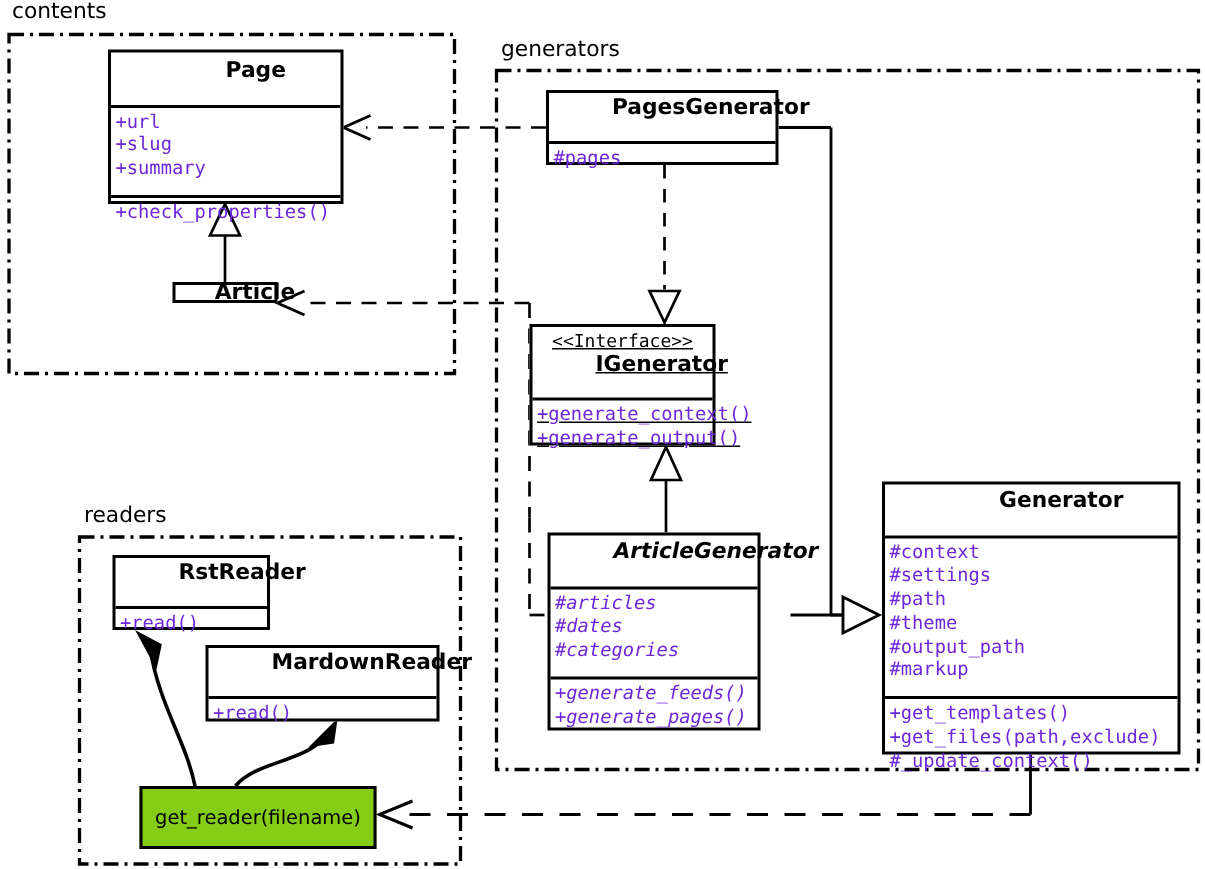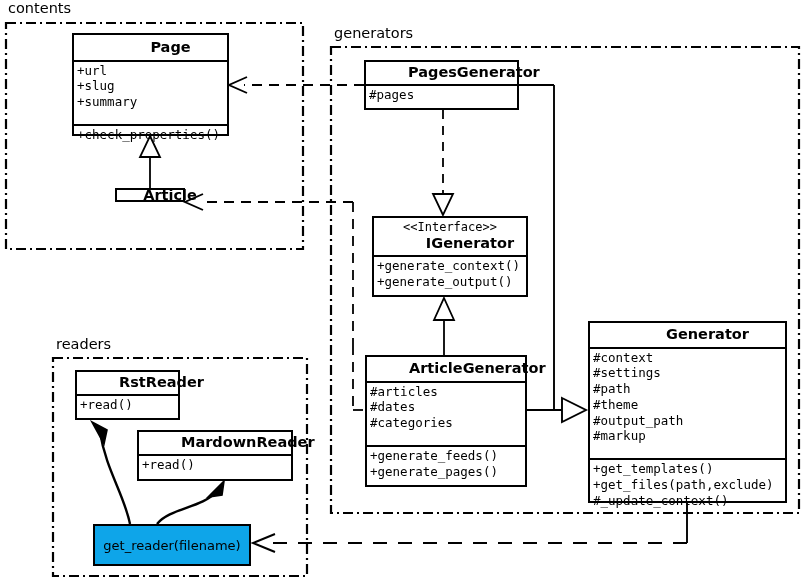--- a/index.html
+++ b/index.html
@@ -11,23 +11,23 @@
   
   .umlbox{position:absolute;border:2px solid #000;background:#fff;box-sizing:border-box;}
   .uml-title{font-family:"DejaVu Sans","Liberation Sans",sans-serif;
              font-weight:bold;font-size:14.5px;text-align:center;color:#000;
              padding:4px 2px 4px 2px;line-height:1.15;margin-left:40px;}
   .uml-stereo{font-family:"DejaVu Sans Mono","Liberation Mono",monospace;
               font-weight:normal;font-size:12px;text-align:center;color:#000;
               line-height:1.15;padding-top:3px;}
   .uml-sep{border-top:2px solid #000;}
   .uml-compartment{font-family:"DejaVu Sans Mono","Liberation Mono",monospace;
-                   font-size:12.5px;color:#000000;padding:1px 3px 14px 3px;line-height:1.26;}
+                   font-size:12.5px;color:#6d28d9;padding:1px 3px 0 3px;line-height:1.26;margin-top:10px;}
   .uml-compartment div{white-space:pre;}
-  .plainbox{position:absolute;border:2px solid #000;background:#0ea5e9;box-sizing:border-box;
+  .plainbox{position:absolute;border:2px solid #000;background:#84cc16;box-sizing:border-box;
             display:flex;align-items:center;justify-content:center;
             font-family:"DejaVu Sans","Liberation Sans",sans-serif;font-size:13px;color:#000;}
   .pkg-label{position:absolute;font-family:"DejaVu Sans","Liberation Sans",sans-serif;
              font-size:14.5px;color:#000;background:#fff;padding:0 3px;line-height:1;}
 </style>
 </head>
 <body>
 
 <div id="canvas">
 
@@ -126,30 +126,30 @@
     <div class="uml-title" style="padding:0;">Article</div>
   </div>
 
   <div class="umlbox" style="left:364px;top:60px;width:155px;height:50px;">
     <div class="uml-title" style="padding:2px 2px 3px 2px;">PagesGenerator</div>
     <div class="uml-compartment uml-sep">
       <div>#pages</div>
     </div>
   </div>
 
-  <div class="umlbox" style="left:372px;top:216px;width:156px;height:81px;">
+  <div class="umlbox" style="left:353px;top:216px;width:124px;height:81px;text-decoration:underline;">
     <div class="uml-stereo">&lt;&lt;Interface&gt;&gt;</div>
     <div class="uml-title" style="padding:0 2px 4px 2px;">IGenerator</div>
     <div class="uml-compartment uml-sep">
       <div>+generate_context()</div>
       <div>+generate_output()</div>
     </div>
   </div>
 
-  <div class="umlbox" style="left:365px;top:355px;width:162px;height:132px;">
+  <div class="umlbox" style="left:365px;top:355px;width:142px;height:132px;font-style:italic;">
     <div class="uml-title" style="padding:3px 2px 4px 2px;">ArticleGenerator</div>
     <div class="uml-compartment uml-sep">
       <div>#articles</div>
       <div>#dates</div>
       <div>#categories</div>
     </div>
     <div class="uml-compartment uml-sep">
       <div>+generate_feeds()</div>
       <div>+generate_pages()</div>
     </div>

